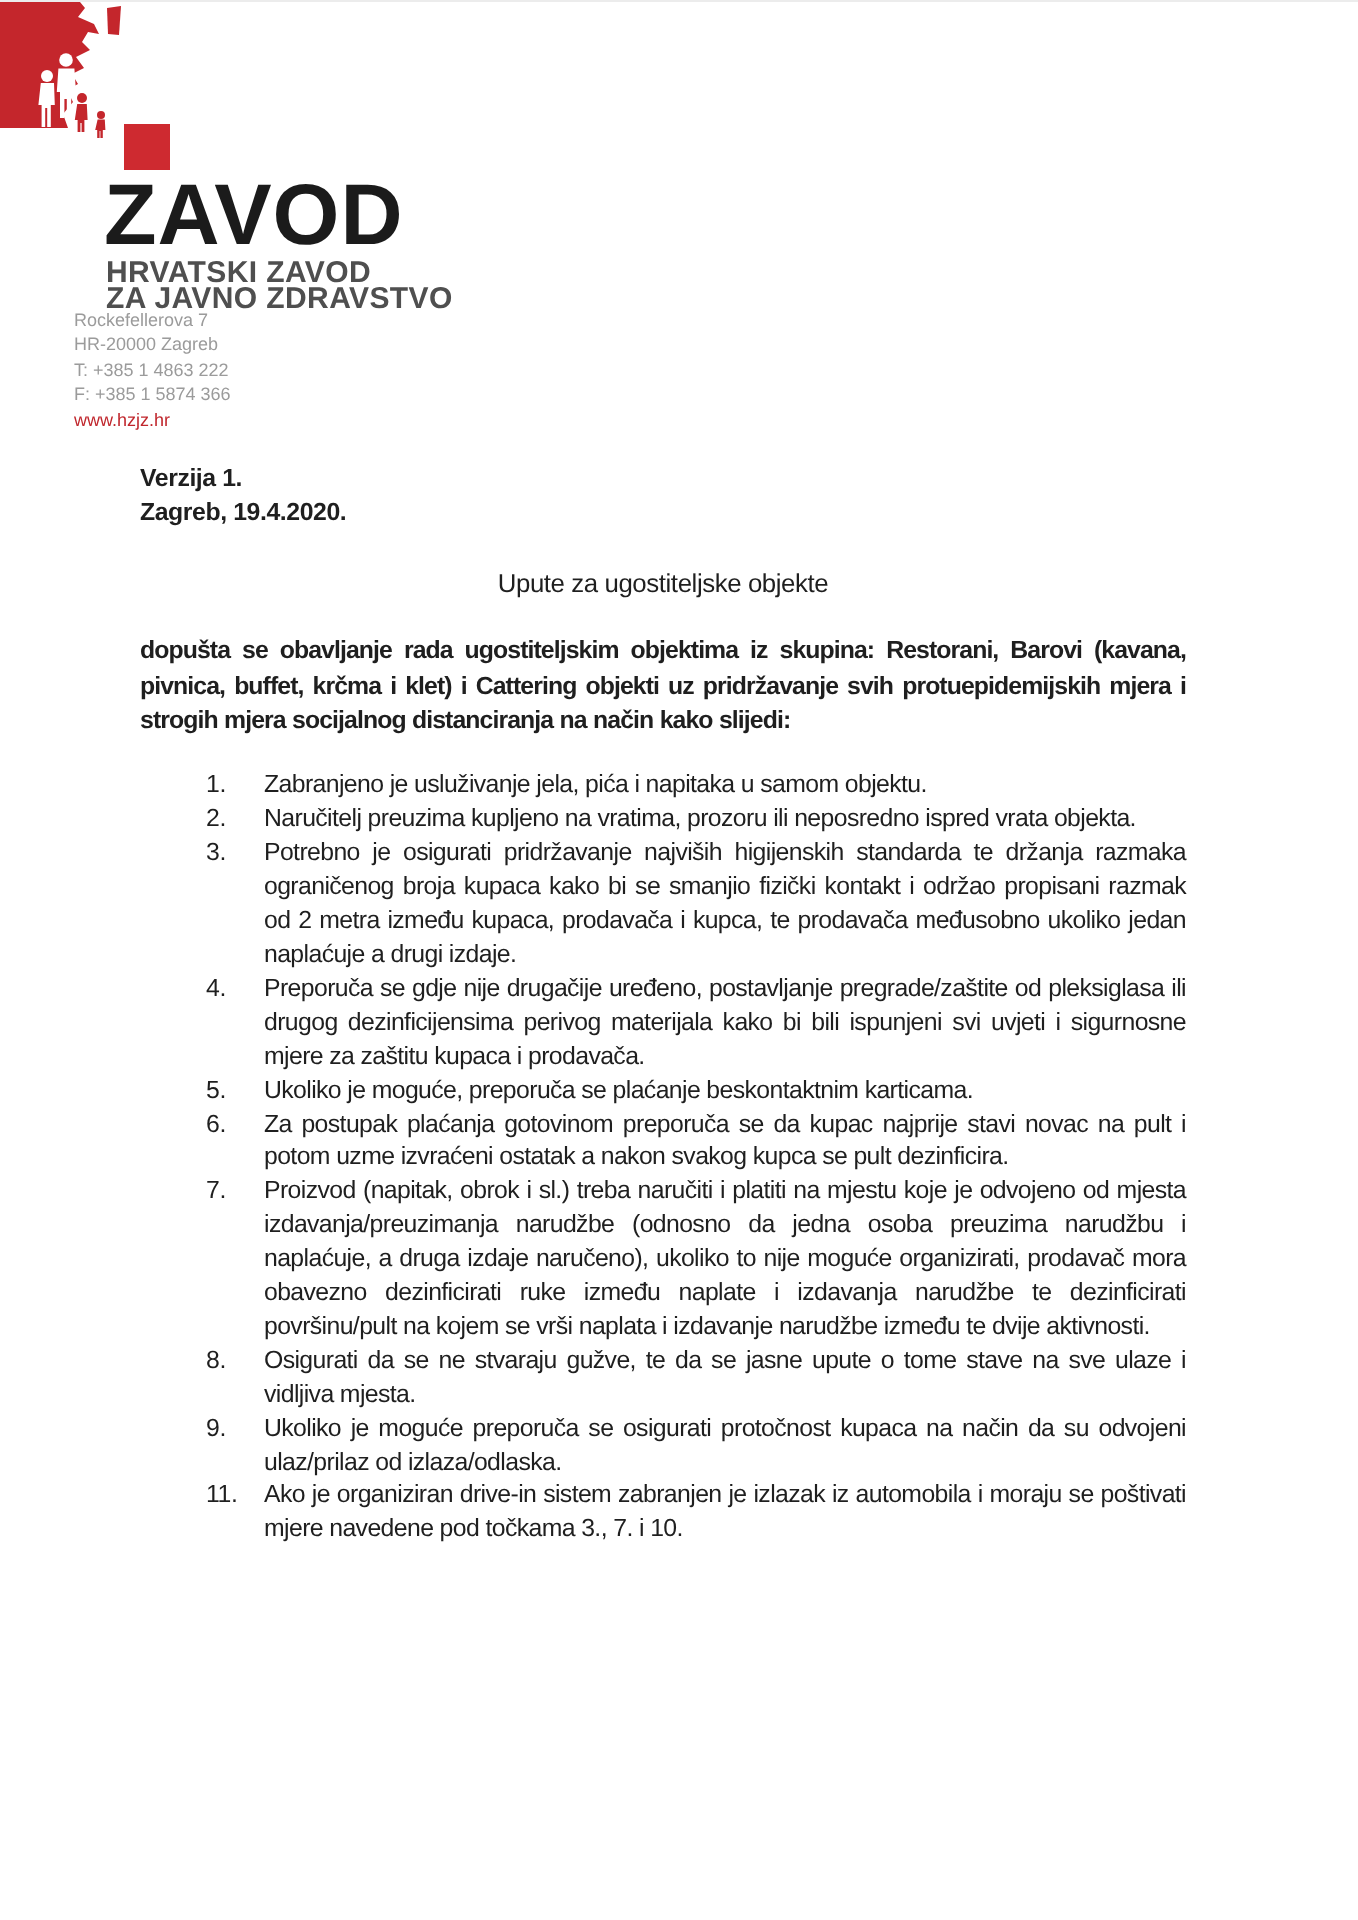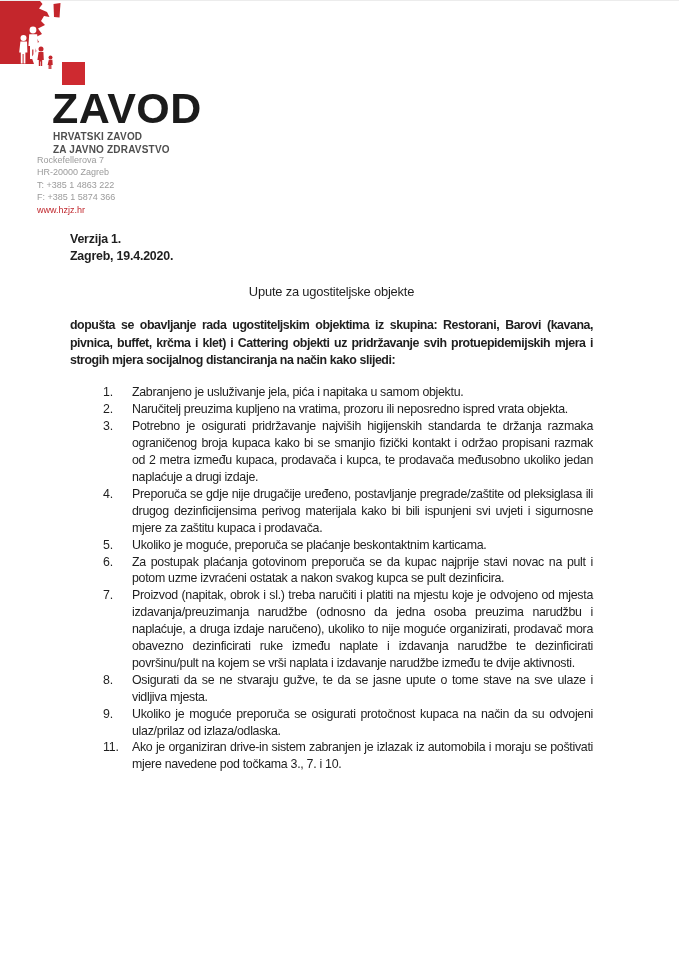--- a/index.html
+++ b/index.html
@@ -18,21 +18,21 @@
   }
   
   .logo-svg { position: absolute; top: 0; left: 0; }
   .acronym {
     position: absolute; left: 52px; top: 86px;
     font-size: 43px; line-height: 1; font-weight: bold;
     letter-spacing: 0.5px; color: #1b1b1b;
   }
   .orgname {
     position: absolute; left: 53px; top: 129px;
-    font-size: 10px; line-height: 13px; font-weight: bold;
+    font-size: 15px; line-height: 13px; font-weight: bold;
     color: #4f4f4f; letter-spacing: 0.2px;
   }
   .address {
     position: absolute; left: 37px; top: 153px;
     font-size: 9px; line-height: 12.3px; color: #9b9b9b;
   }
   .address .website {
     color: #c0272d; font-weight: normal; text-decoration: none;
     display: inline-block; margin-top: 0.5px;
   }

